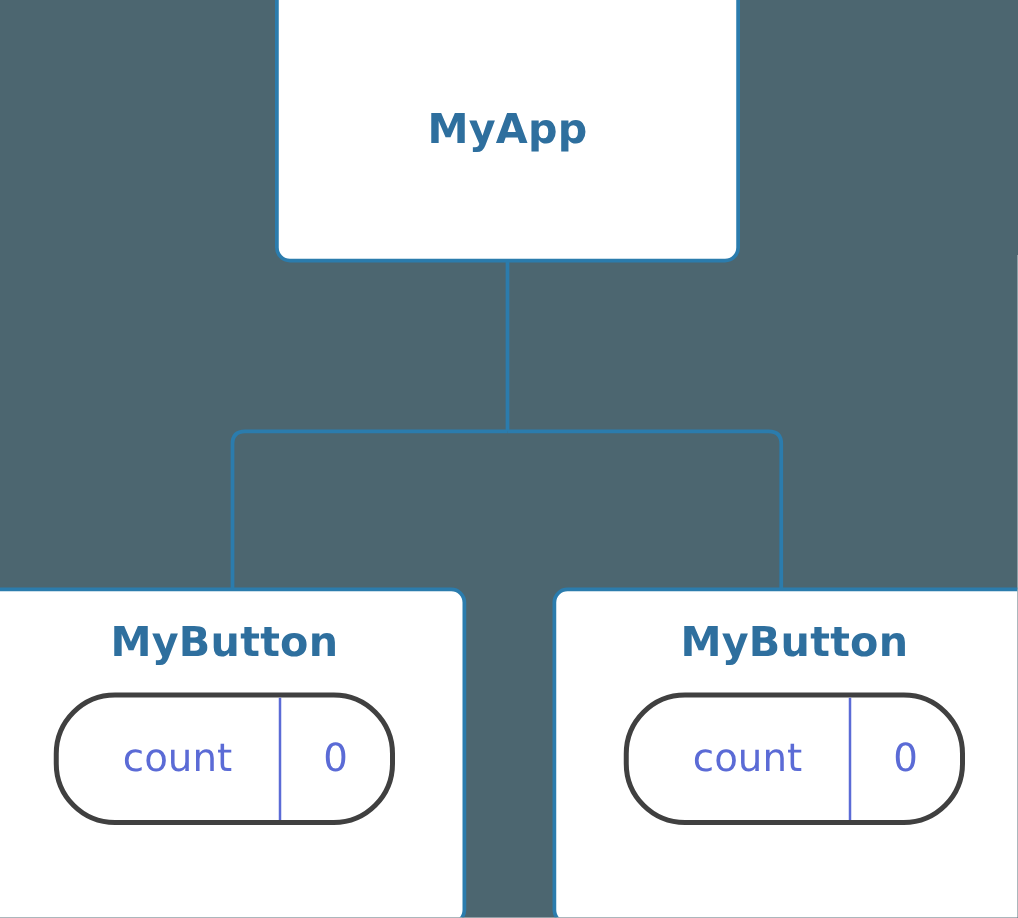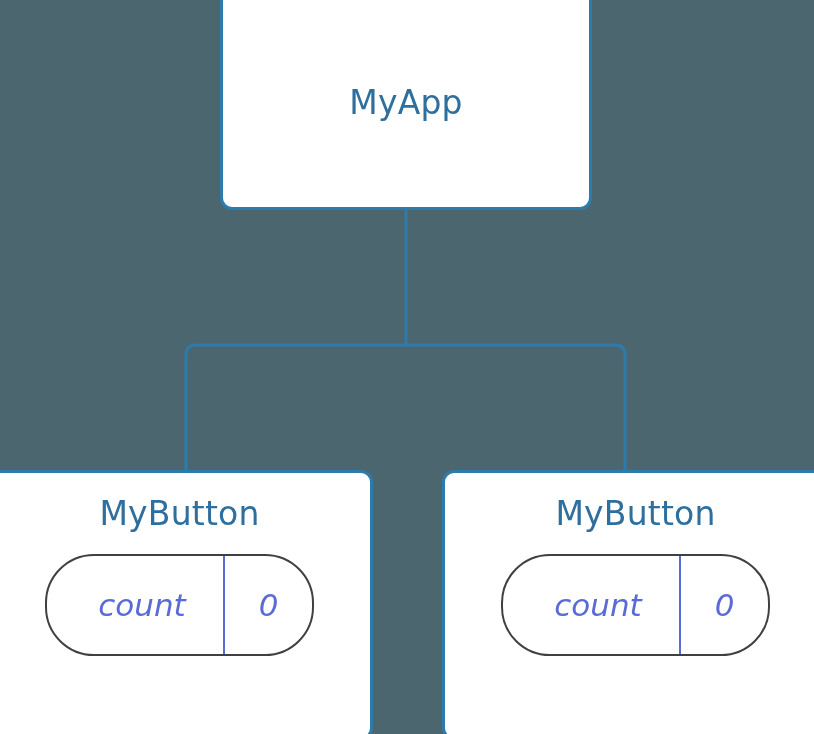--- a/index.html
+++ b/index.html
@@ -41,21 +41,21 @@
     border: 3px solid #2b7cad;
     border-radius: 12px;
     display: flex;
     flex-direction: column;
     align-items: center;
   }
 
   .node-title {
     color: #2e6f9e;
     font-size: 33px;
-    font-weight: 400;
+    font-weight: 700;
     letter-spacing: 0.2px;
     line-height: 1;
     white-space: nowrap;
   }
 
   #node-root {
     left: 220px;
     top: -12px;
     width: 372px;
     height: 222px;
@@ -82,25 +82,24 @@
   .child .node-title {
     margin-top: 24px;
   }
 
   
   .state-pill {
     margin-top: 24px;
     display: flex;
     align-items: stretch;
     height: 98px;
-    border: 2px solid #404040;
+    border: 4px solid #404040;
     border-radius: 49px;
     background: transparent;
     overflow: hidden;
-    font-style: italic;
   }
 
   .state-key,
   .state-value {
     display: flex;
     align-items: center;
     justify-content: center;
     color: #5b6bd6;
     font-size: 31px;
     line-height: 1;

